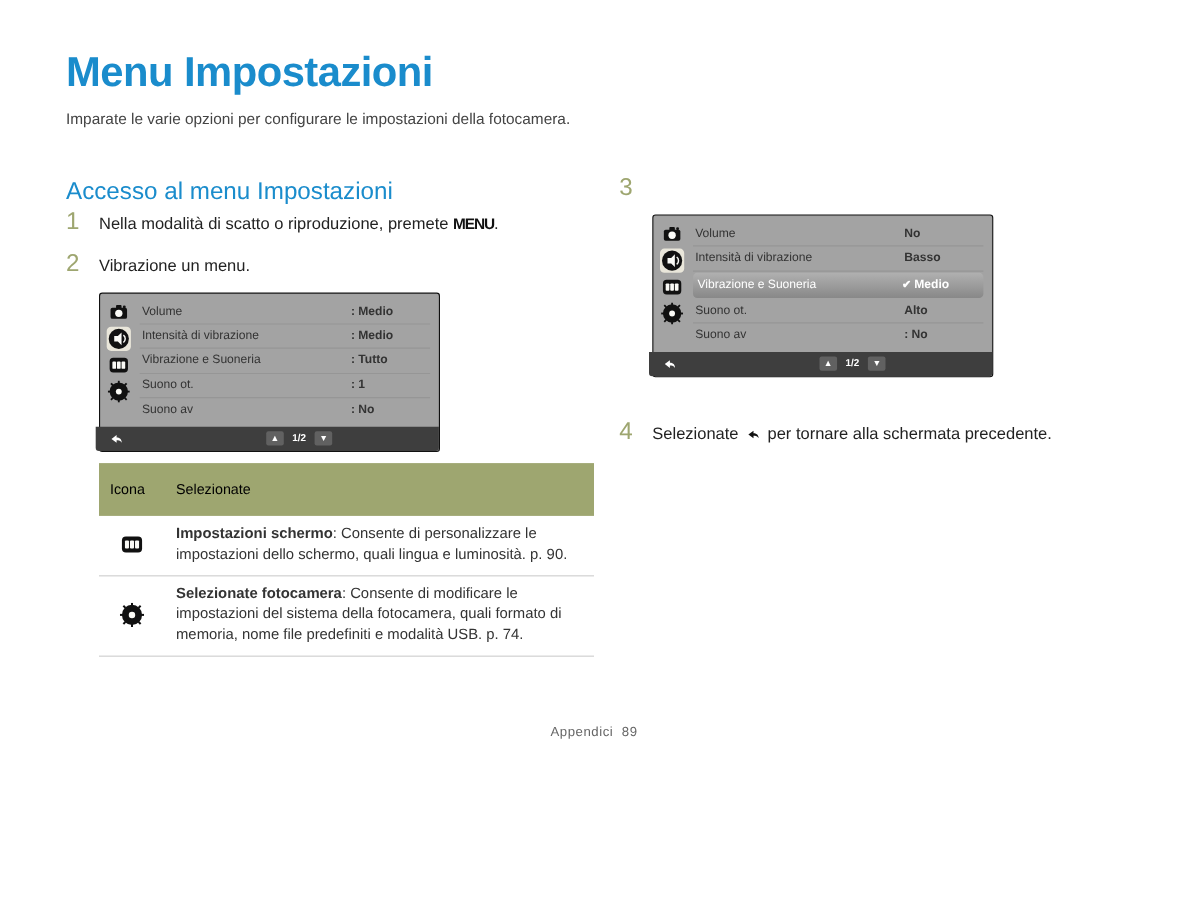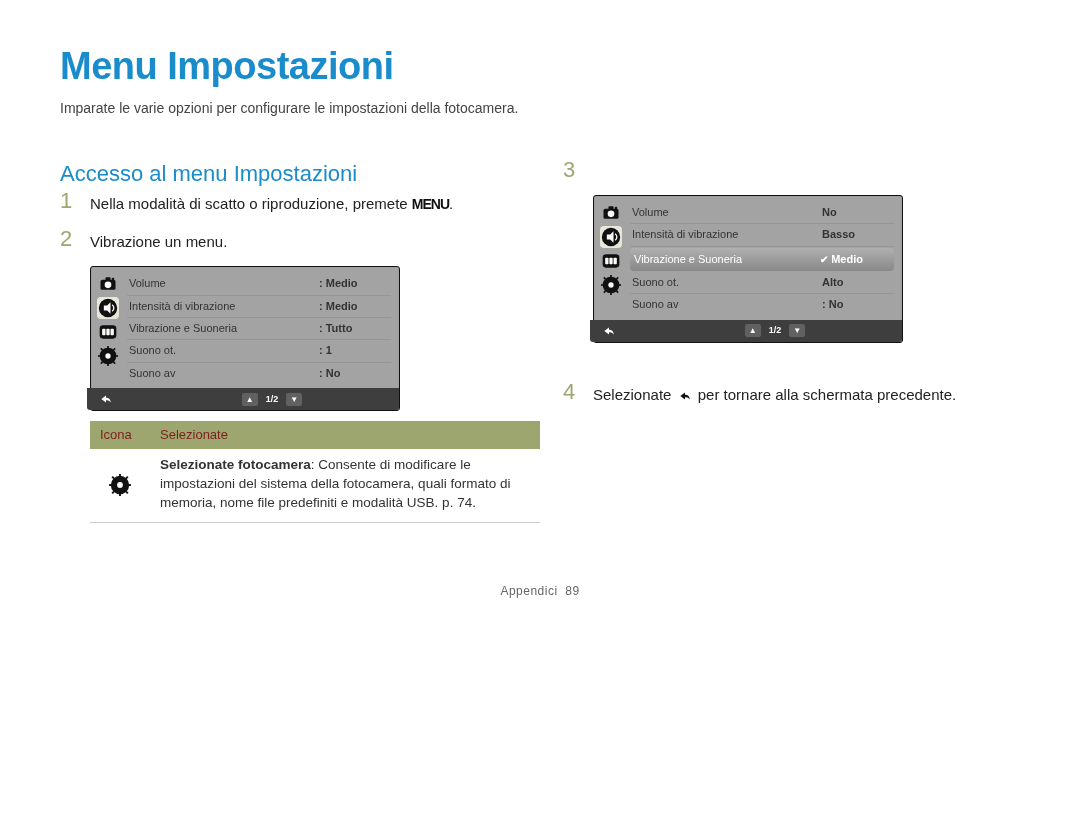--- a/index.html
+++ b/index.html
@@ -159,24 +159,24 @@
 
   
   .icon-table {
     width: 450px;
     margin: 10px 0 0 30px;
     border-collapse: collapse;
     font-size: 13.5px;
   }
   .icon-table th {
     background: var(--olive);
-    color: #7f1d1d;
+    color: #000000;
     font-weight: normal;
     text-align: left;
-    padding: 5px 10px;
+    padding: 15px 10px;
     font-size: 13px;
   }
   .icon-table th:first-child { width: 60px; }
   .icon-table td {
     border-bottom: 1px solid #ccc;
     padding: 7px 10px 9px 10px;
     vertical-align: top;
   }
   .icon-table td.icon-cell {
     text-align: center;
@@ -323,20 +323,26 @@
     <table class="icon-table">
       <thead>
         <tr>
           <th>Icona</th>
           <th>Selezionate</th>
         </tr>
       </thead>
       <tbody>
         <tr>
           <td class="icon-cell"><svg width="22" height="22" viewBox="0 0 24 24">
+                <use href="#ic-display"></use>
+              </svg></td>
+          <td><span class="desc-title">Impostazioni schermo</span><span>: Consente di personalizzare le impostazioni dello schermo, quali lingua e luminosità. p. 90.</span></td>
+        </tr>
+        <tr>
+          <td class="icon-cell"><svg width="22" height="22" viewBox="0 0 24 24">
                 <use href="#ic-gear"></use>
               </svg></td>
           <td><span class="desc-title">Selezionate fotocamera</span><span>: Consente di modificare le impostazioni del sistema della fotocamera, quali formato di memoria, nome file predefiniti e modalità USB. p. 74.</span></td>
         </tr>
       </tbody>
     </table>
   </div>
 
   <div class="col">
     <div class="step">

